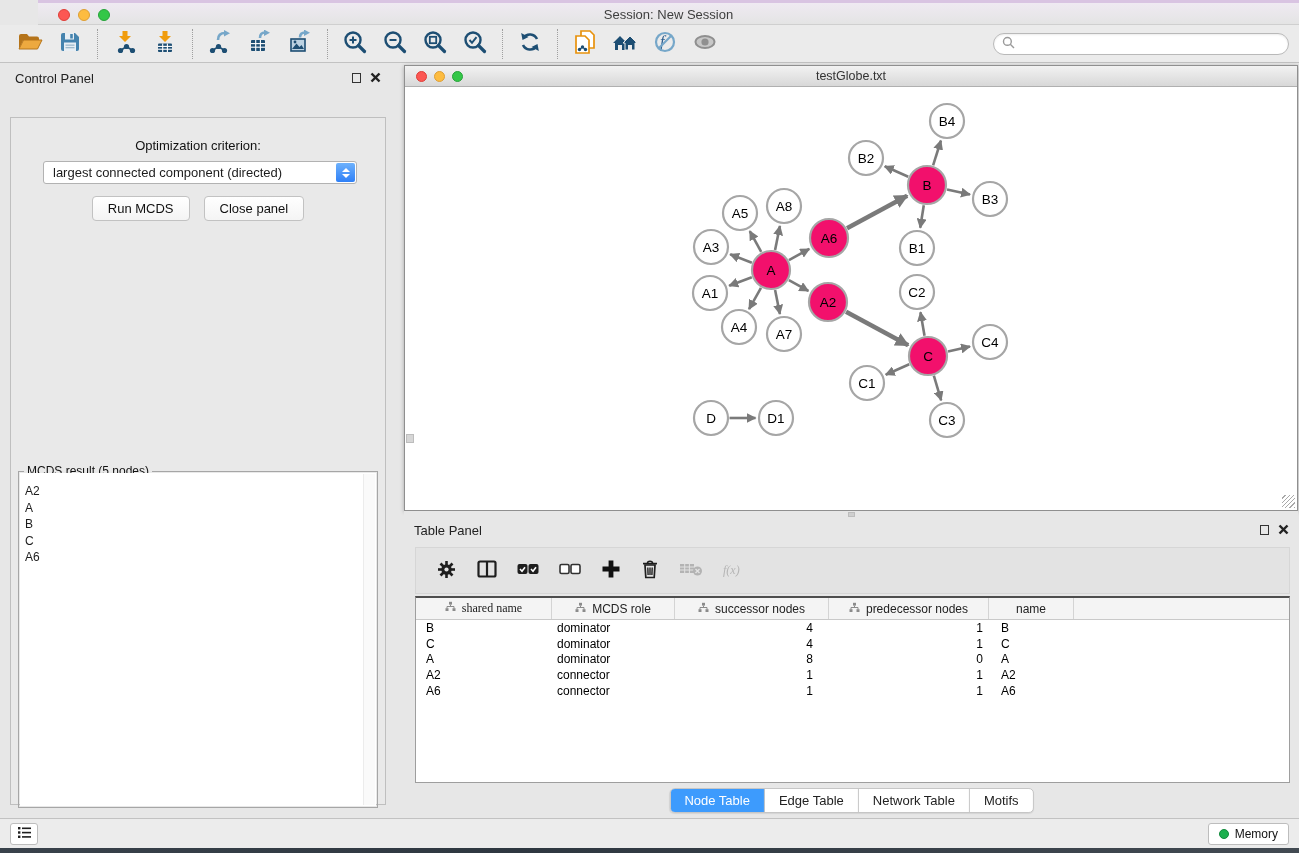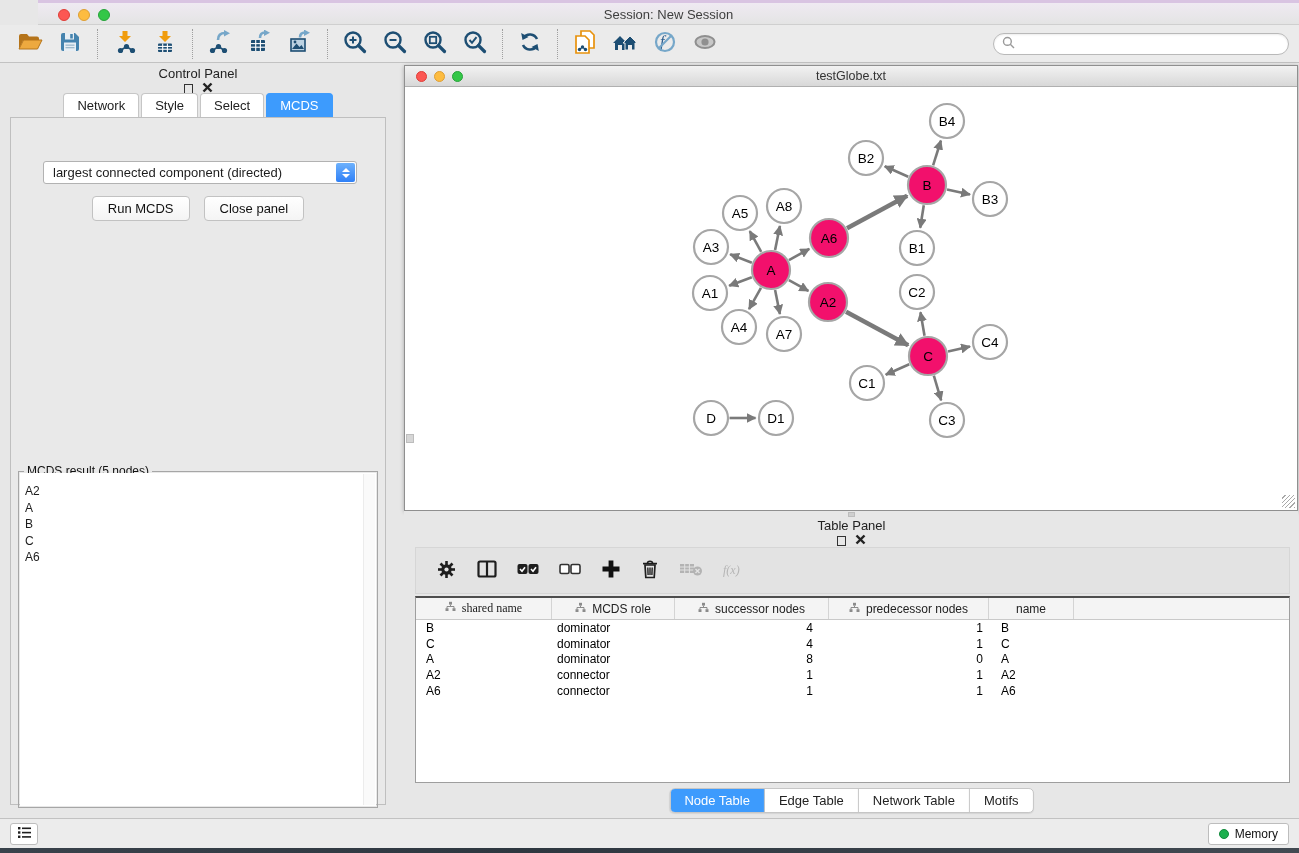--- a/index.html
+++ b/index.html
@@ -31,21 +31,21 @@
   .vsep { width:0; height:30px; border-left:1px dotted #9f9f9f; margin:0 7px; }
   .search-wrap {
     margin-left:auto; width:296px; height:22px; border-radius:11px;
     border:1px solid #b9b9b9; background:#fff; display:flex; align-items:center; padding:0 8px; gap:4px;
     box-shadow:inset 0 1px 2px rgba(0,0,0,.08);
   }
   .search-wrap input { border:none; outline:none; flex:1; font-size:12px; background:transparent; }
 
   
   .control-panel { position:absolute; left:5px; top:66px; width:386px; height:752px; }
-  .panel-head { height:24px; display:flex; align-items:center; font-size:13px; color:#222; padding:0 10px;flex-direction:column; }
+  .panel-head { height:24px; display:flex; align-items:center; font-size:13px; color:#222; padding:0 10px; }
   .panel-head .ph-title { flex:1; }
   .ph-icons { display:flex; gap:9px; align-items:center; }
   .float-box { width:9px; height:10px; border:1.5px solid #333; background:transparent; }
   .cp-tabs { position:absolute; left:0; right:0; top:27px; display:flex; justify-content:center; }
   .cp-tab {
     font-size:13px; padding:4px 13px; background:#fff; border:1px solid #c6c6c6;
     border-bottom:none; border-radius:4px 4px 0 0; margin:0 1px; color:#222; cursor:pointer; position:relative; z-index:2;
   }
   .cp-tab.active { background:#3d9bfd; border-color:#3d9bfd; color:#fff; }
   .cp-body {
@@ -330,27 +330,22 @@
   <div class="panel-head">
     <span class="ph-title">Control Panel</span>
     <span class="ph-icons">
       <span class="float-box"></span>
       <span><svg width="11" height="11" viewBox="0 0 11 11">
             <line x1="1.5" y1="1.5" x2="9.5" y2="9.5" stroke="#222" stroke-width="2.4"></line>
             <line x1="9.5" y1="1.5" x2="1.5" y2="9.5" stroke="#222" stroke-width="2.4"></line>
           </svg></span>
     </span>
   </div>
-  <div class="cp-tabs" id="cp-tabs">
-      <div class="cp-tab">Network</div>
-      <div class="cp-tab">Style</div>
-      <div class="cp-tab">Select</div>
-      <div class="cp-tab active">MCDS</div>
-    </div>
   <div class="cp-body">
+    <div class="opt-label">Optimization criterion:</div>
     <div class="mac-select">
       <span>largest connected component (directed)</span>
       <span class="stepper">
           <span class="tri-up"></span>
           <span class="tri-down"></span>
         </span>
     </div>
     <div class="btn-row">
       <button class="mac-btn">Run MCDS</button>
       <button class="mac-btn">Close panel</button>

